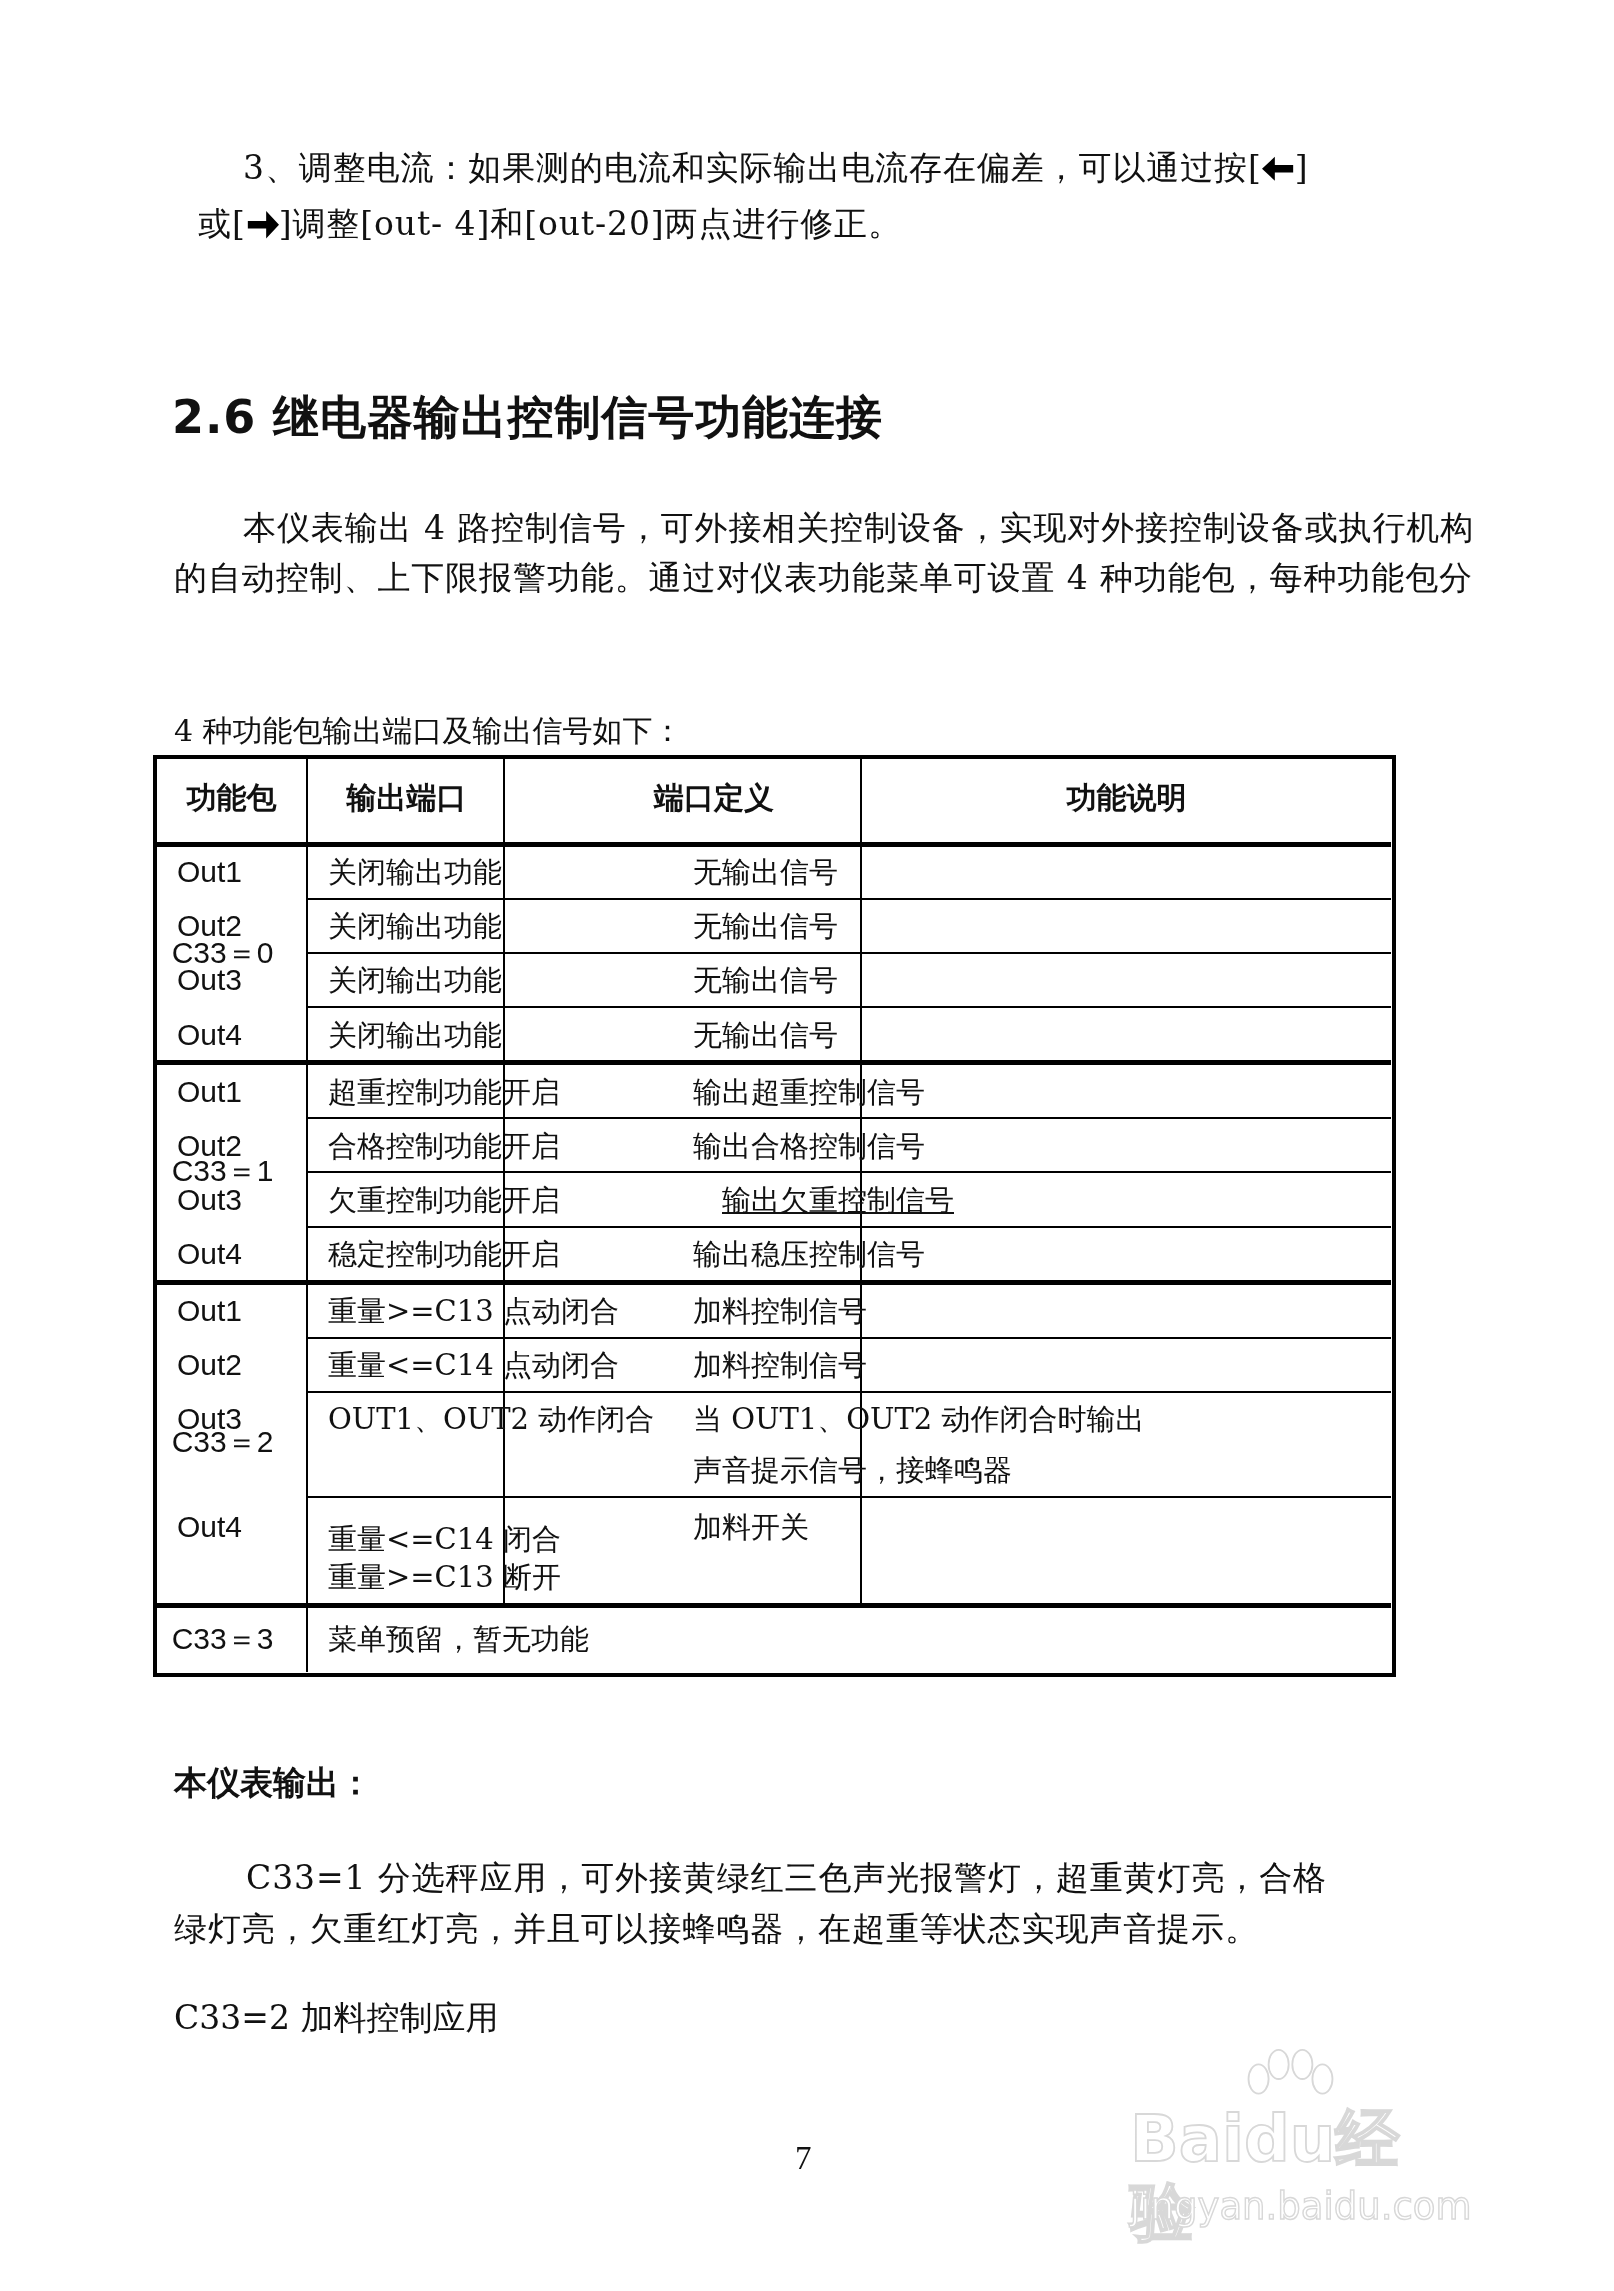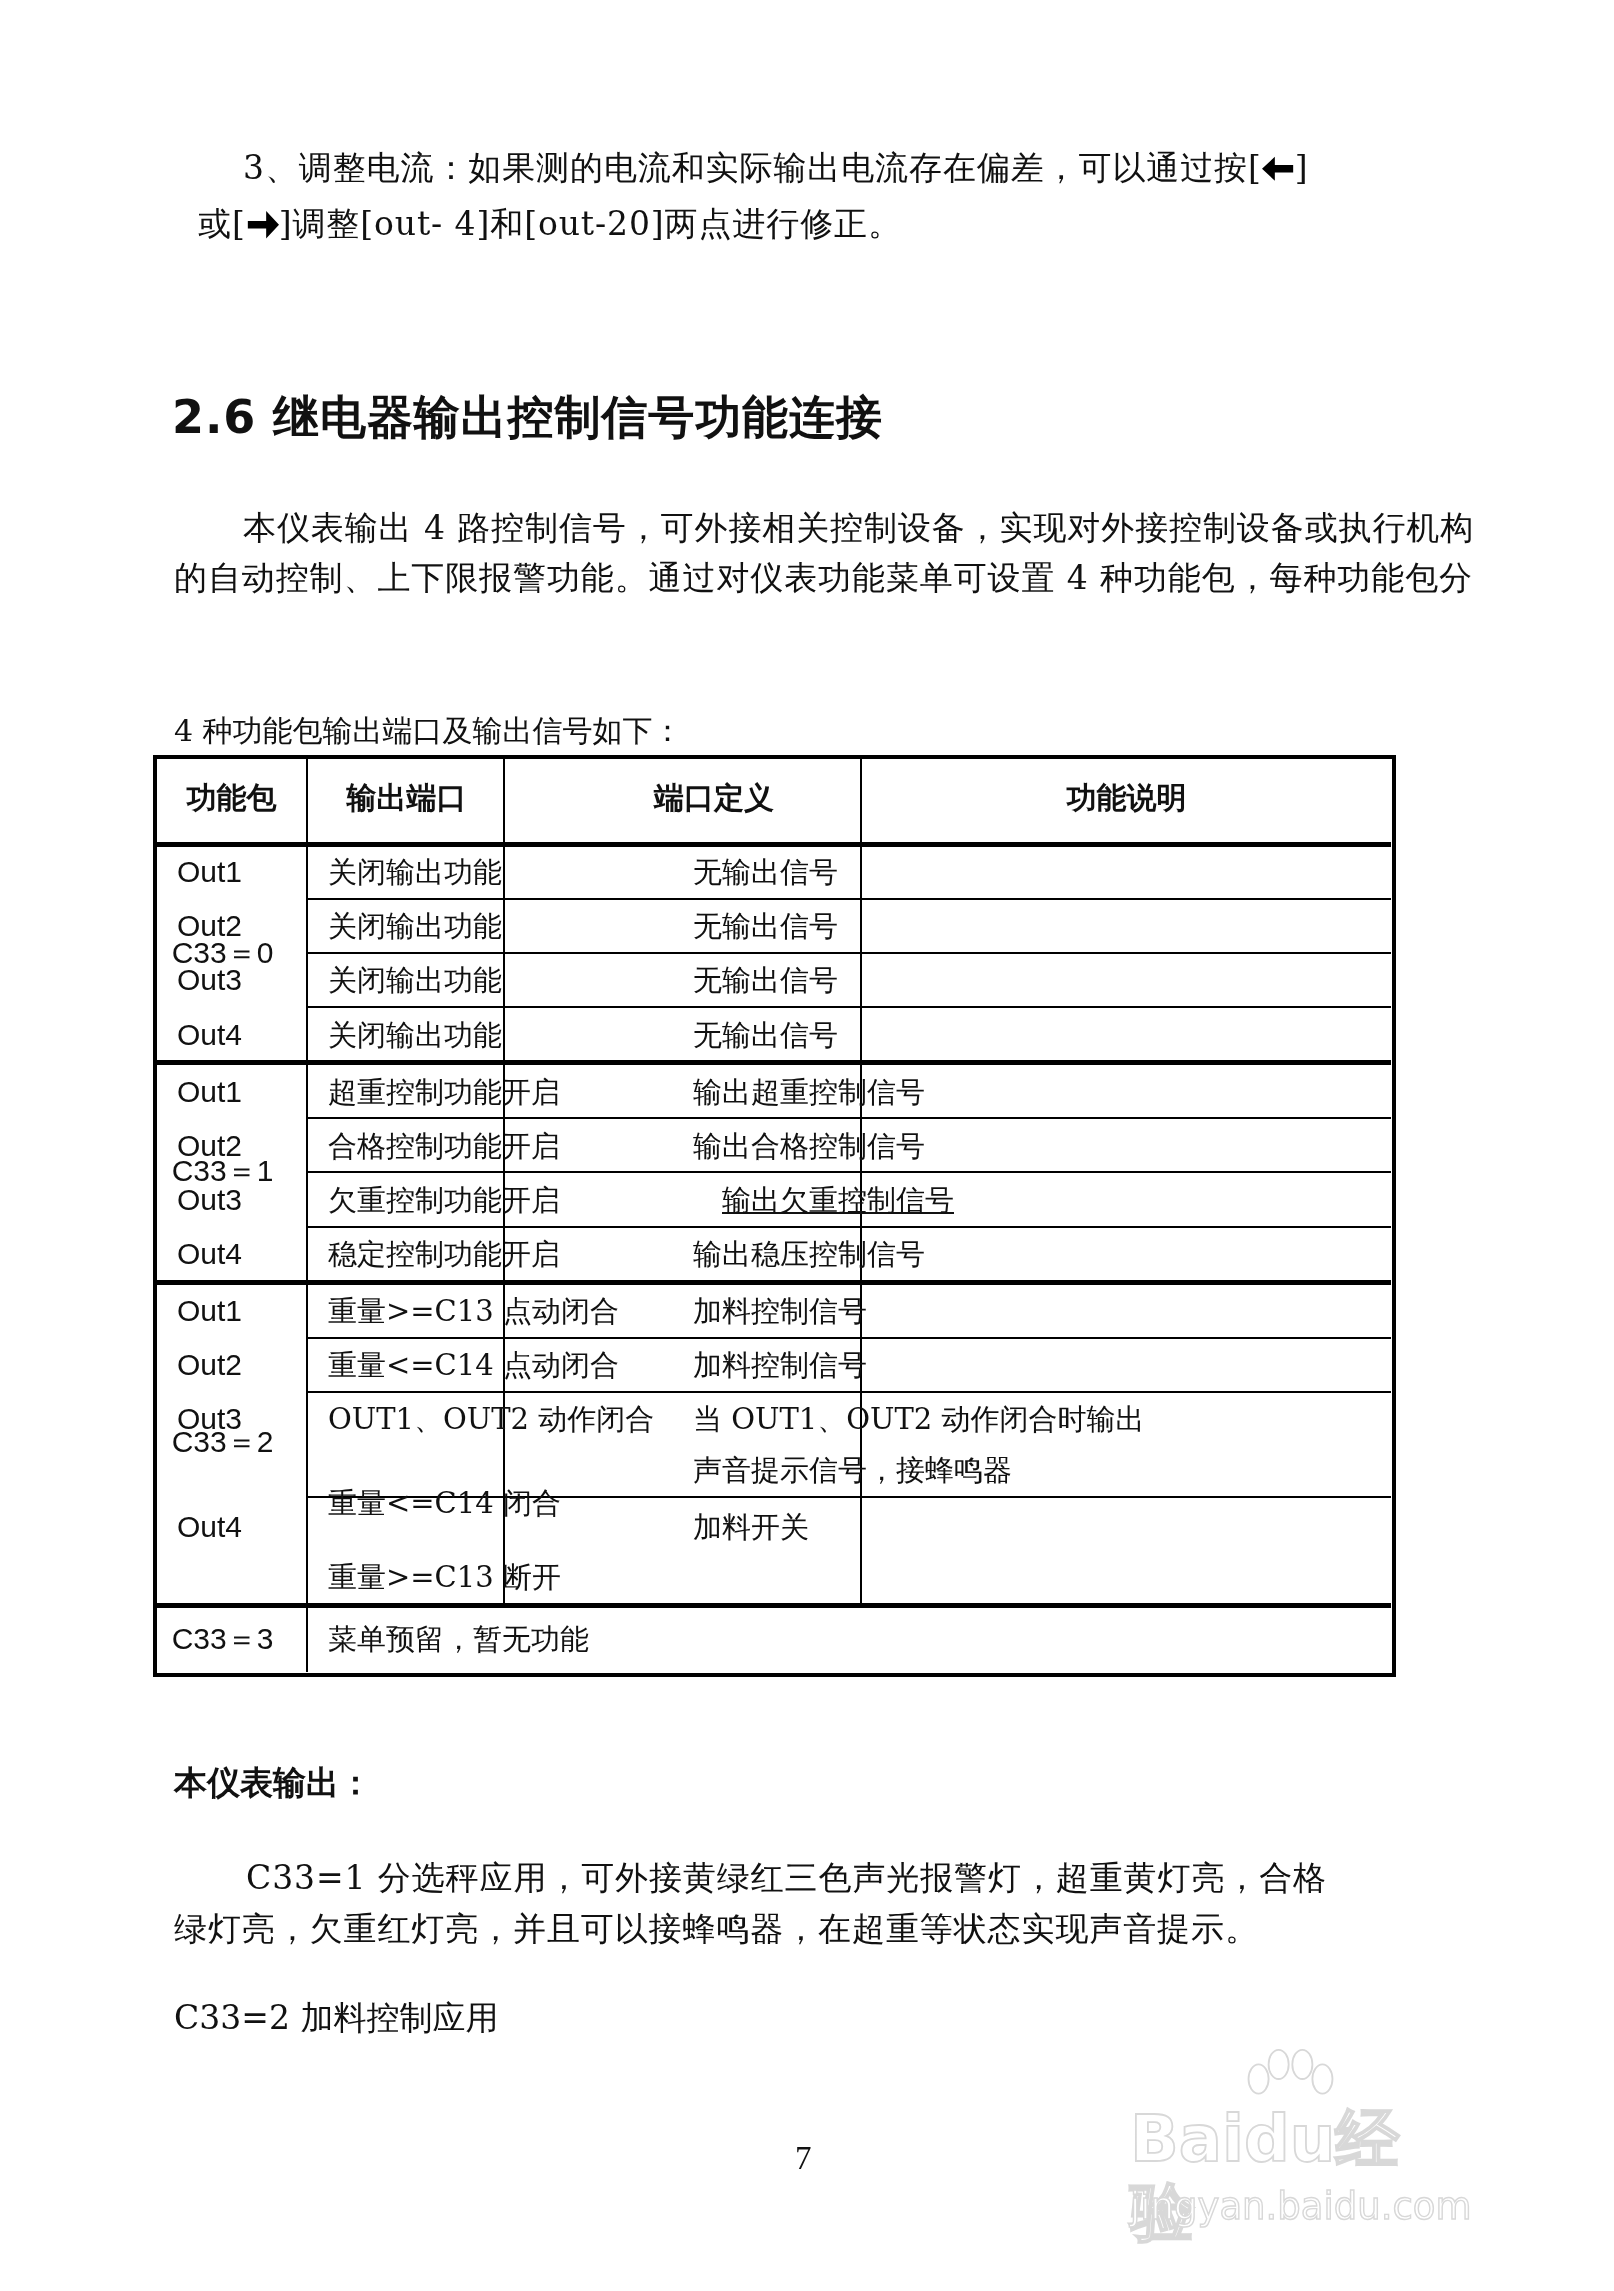--- a/index.html
+++ b/index.html
@@ -221,21 +221,21 @@
     <div class="cell sans" style="left:20px; top:582px;">Out2</div>
     <div class="cell" style="left:171px; top:582px;">重量&lt;=C14 点动闭合</div>
     <div class="cell" style="left:536px; top:582px;">加料控制信号</div>
 
     <div class="cell sans" style="left:20px; top:636px;">Out3</div>
     <div class="cell" style="left:171px; top:636px;">OUT1、OUT2 动作闭合</div>
     <div class="cell" style="left:536px; top:636px;">当 OUT1、OUT2 动作闭合时输出</div>
     <div class="cell" style="left:536px; top:687px;">声音提示信号，接蜂鸣器</div>
 
     <div class="cell sans" style="left:20px; top:744px;">Out4</div>
-    <div class="cell" style="left:171px; top:720px;text-align:right;">重量&lt;=C14 闭合</div>
+    <div class="cell" style="left:171px; top:756px;text-align:right;">重量&lt;=C14 闭合</div>
     <div class="cell" style="left:171px; top:794px;">重量&gt;=C13 断开</div>
     <div class="cell" style="left:536px; top:744px;">加料开关</div>
 
     <div class="cell sans" style="left:14.7px; top:856px;">C33＝3</div>
     <div class="cell" style="left:171px; top:856px;">菜单预留，暂无功能</div>
   </div>
 
   <div class="abs subhead" style="left:174px; top:1763px;">本仪表输出：</div>
   <div class="abs para-line" style="left:246px; top:1858px;">C33=1 分选秤应用，可外接黄绿红三色声光报警灯，超重黄灯亮，合格</div>
   <div class="abs para-line" style="left:174px; top:1909px;">绿灯亮，欠重红灯亮，并且可以接蜂鸣器，在超重等状态实现声音提示。</div>

